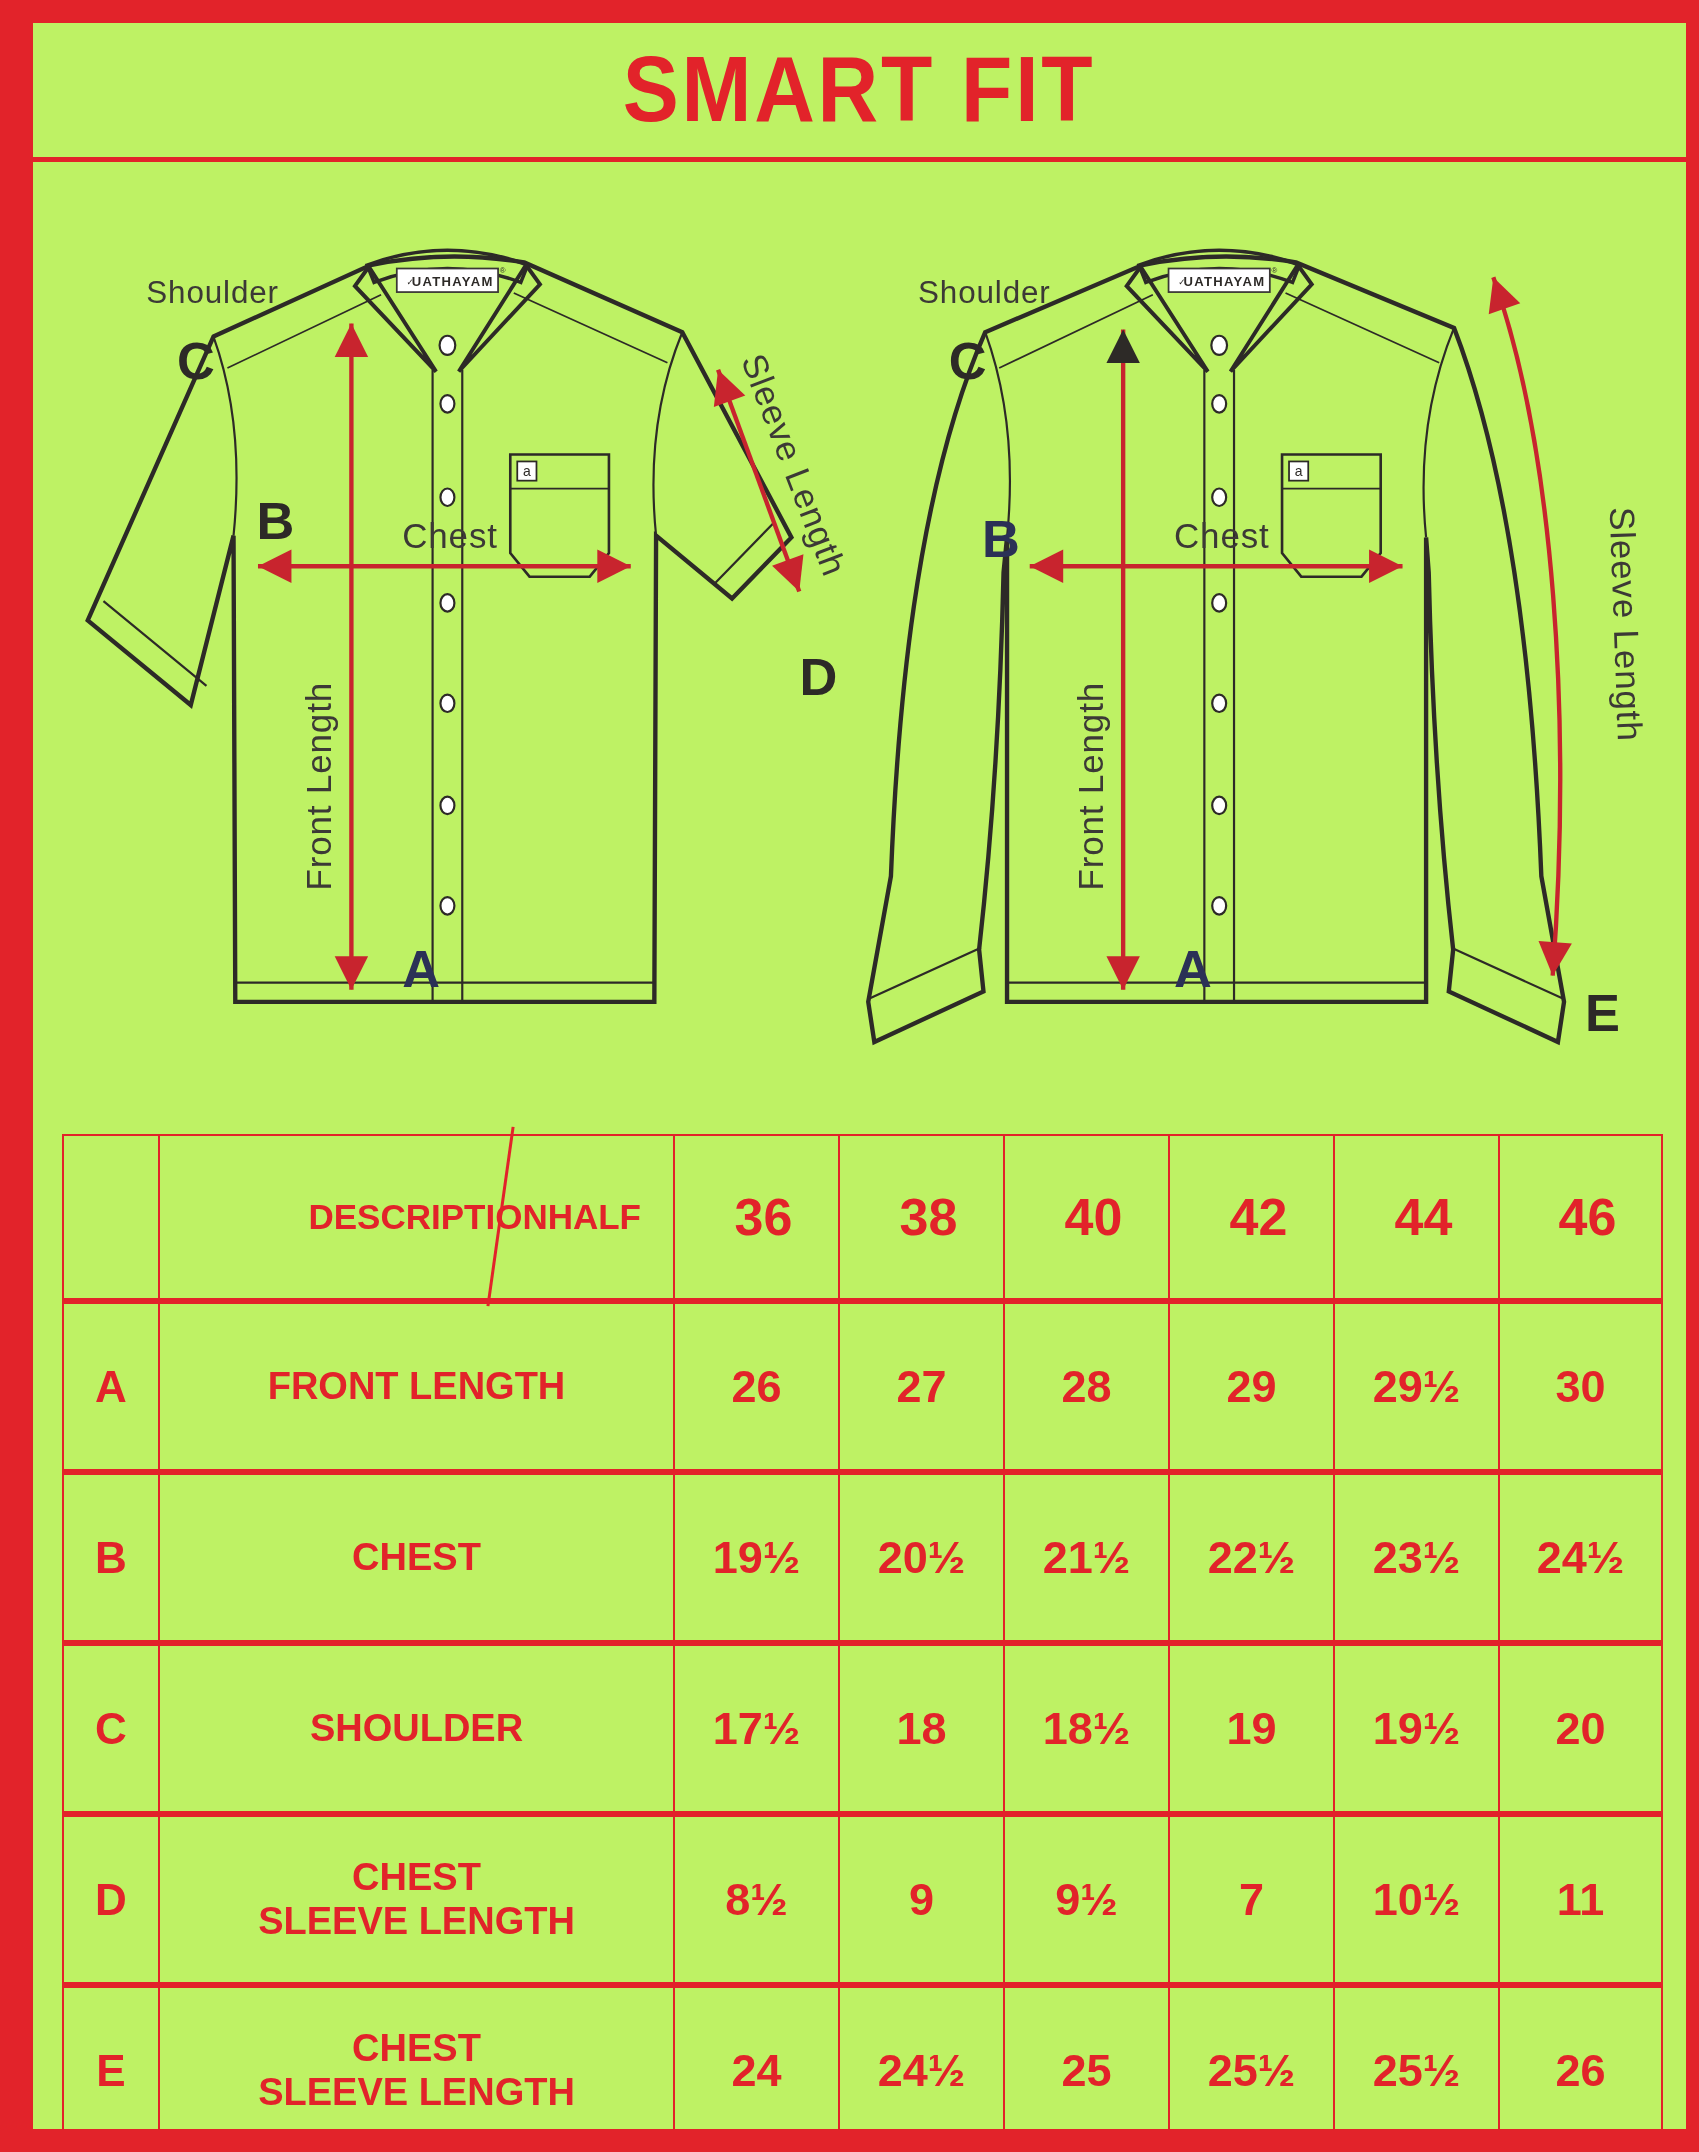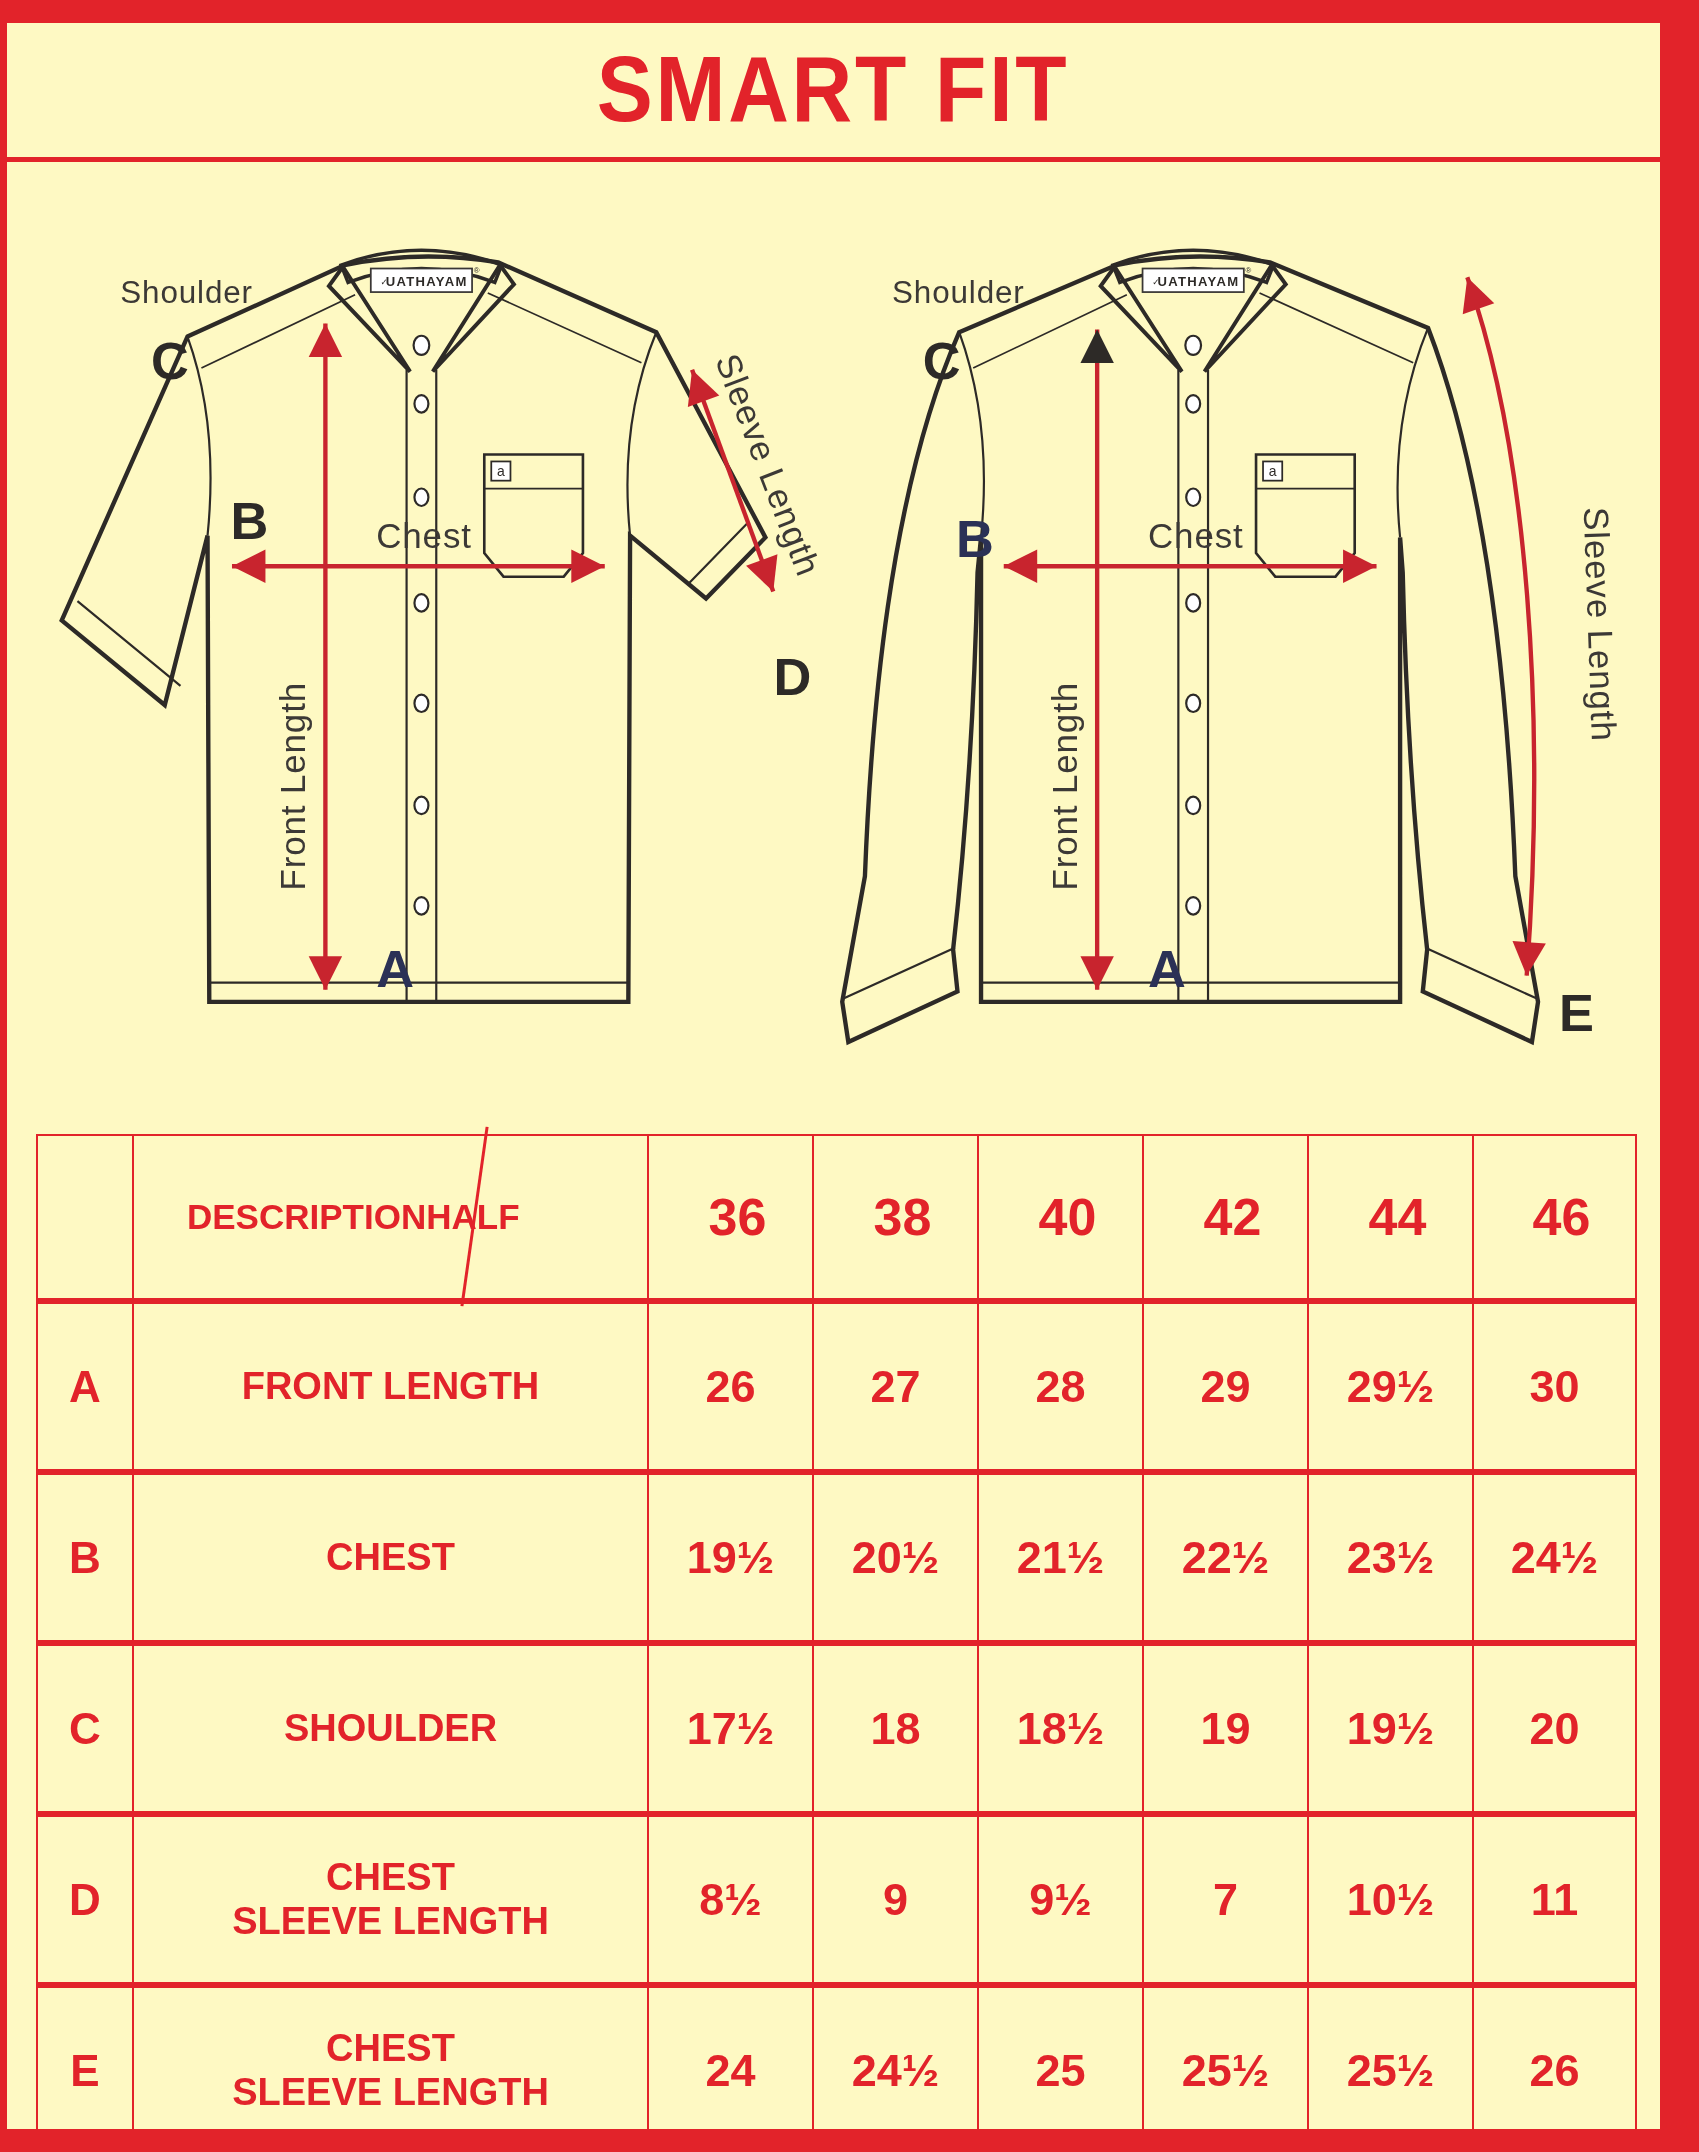--- a/index.html
+++ b/index.html
@@ -2,22 +2,22 @@
 <html style="font-size:14px"><head>
 <meta charset="utf-8">
 <style>
   html,body{margin:0;padding:0;}
   body{
     width:1700px;height:2153px;position:relative;
     background:#E2232A;
     font-family:"Liberation Sans", sans-serif;
   }
   .content{
-    position:absolute;left:7px;top:23px;width:1653px;height:2106px;
-    background:#fef9c3;overflow:hidden;
+    position:absolute;left:33px;top:23px;width:1653px;height:2106px;
+    background:#bef264;overflow:hidden;
   }
   .title-band{
     height:134px;border-bottom:5.2px solid #E2232A;
     display:flex;align-items:center;justify-content:center;
   }
   .title-band h1{
     margin:0;color:#E2232A;font-size:80px;font-weight:bold;
     letter-spacing:2.6px;transform:scale(1.05,1.15);
   }
   .diagram{width:1653px;height:887px;}
@@ -39,22 +39,22 @@
   }
   table.size-table tr:first-child td{border-top-width:2.6px;height:160px;}
   table.size-table tr:last-child td{border-bottom-width:7.9px;}
   table.size-table td:first-child{border-left-width:2.6px;}
   table.size-table td:last-child{border-right-width:2.6px;}
   td.size-num{font-size:52px;padding-left:15px;}
   td.val{font-size:45px;}
   td.letter{font-size:44px;}
   td.desc{font-size:38px;line-height:1.15;}
   td.desc-size{position:relative;}
-  .ds-wrap{display:flex;justify-content:flex-start;align-items:center;
-    padding:0 31px 0 28px;font-size:35px;margin-left:24px;}
+  .ds-wrap{display:flex;justify-content:flex-end;align-items:center;
+    padding:0 31px 0 28px;font-size:35px;}
   .diag-line{
     position:absolute;left:66%;top:-6%;height:112%;width:2.6px;
     background:#E2232A;transform:rotate(8deg);
   }
   
   .word{fill:#3C3936;font-size:40px;letter-spacing:1px;}
   .word-s{fill:#3C3936;font-size:36px;letter-spacing:1px;}
   .big-ink{fill:#2D2A27;font-size:60px;font-weight:bold;}
   .big-navy{fill:#2B3156;font-size:60px;font-weight:bold;}
   .brand-txt{fill:#2D2A27;font-size:15px;font-weight:bold;letter-spacing:1.5px;}

